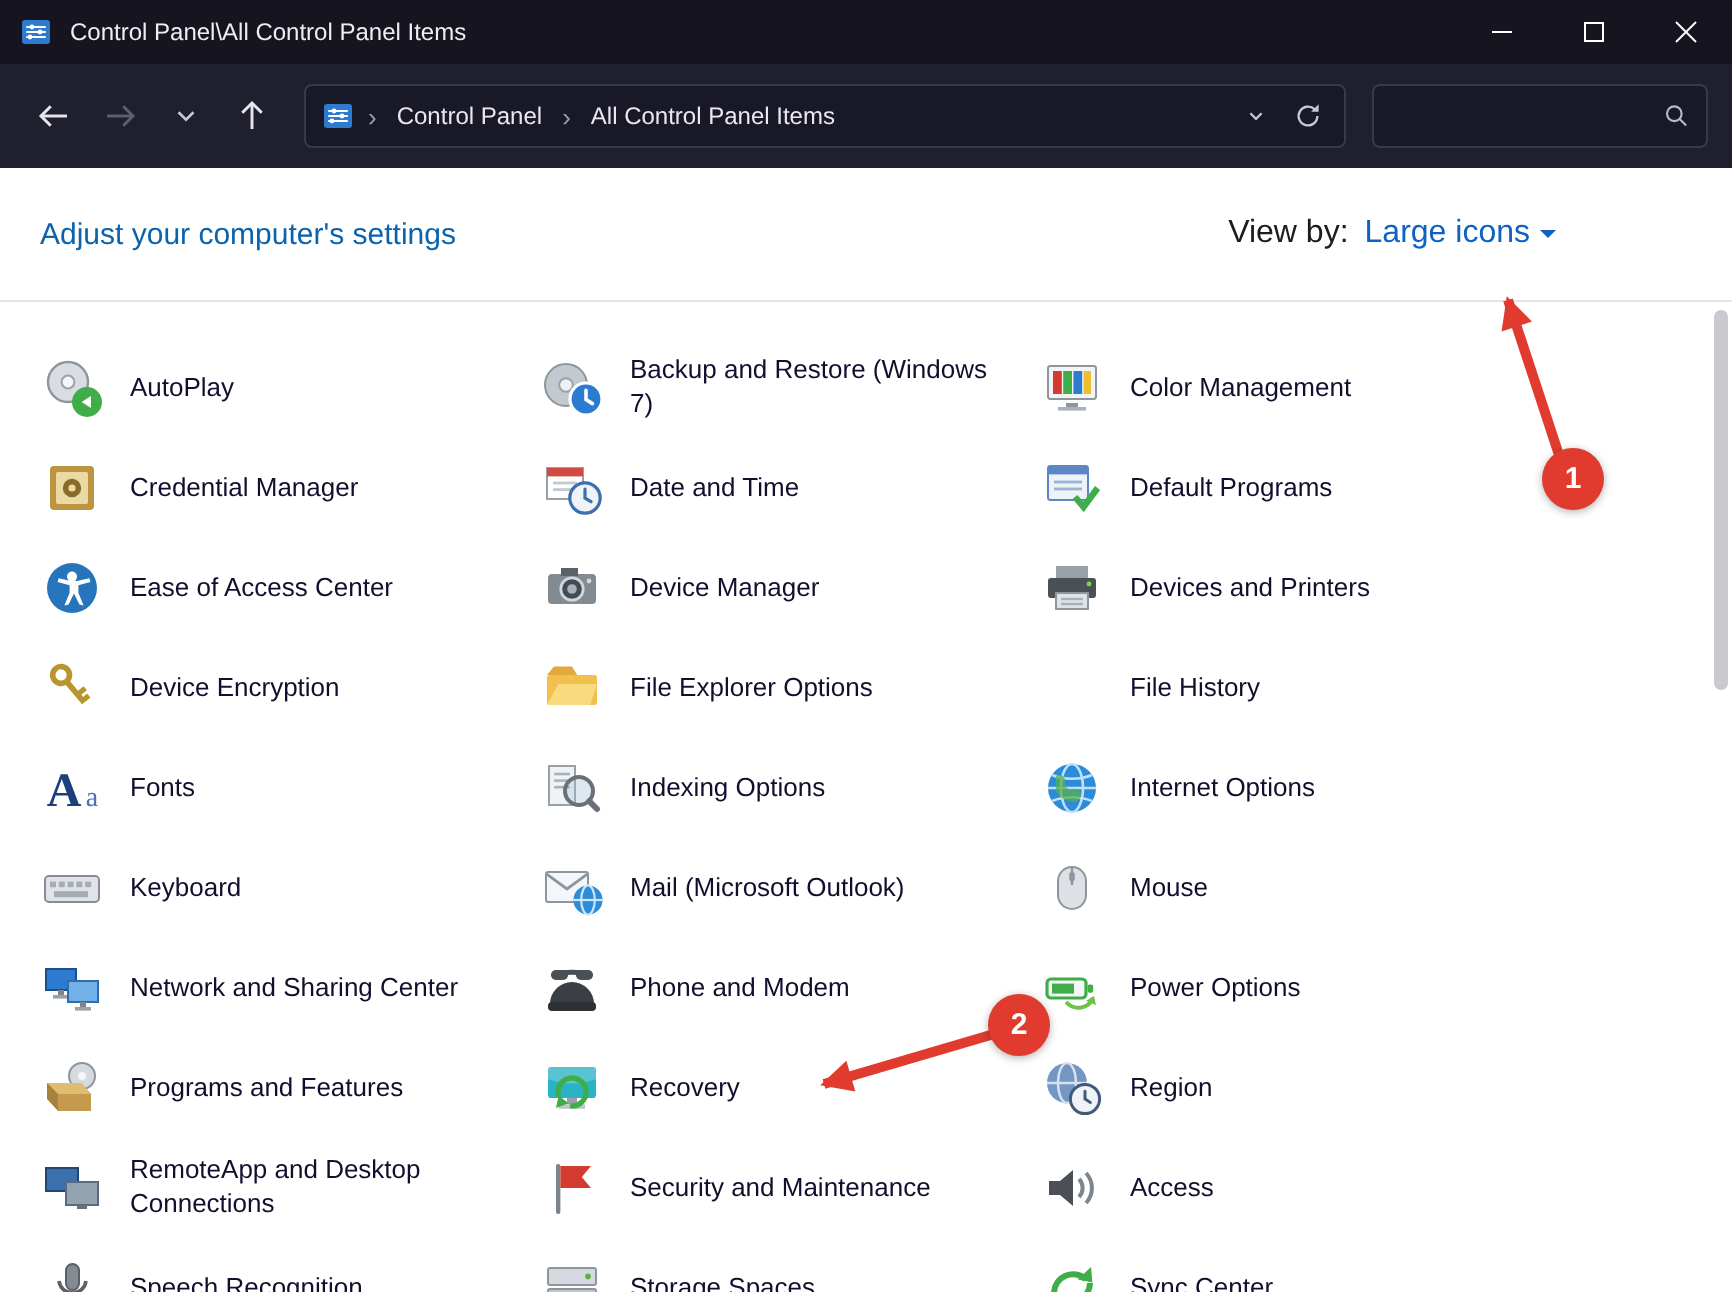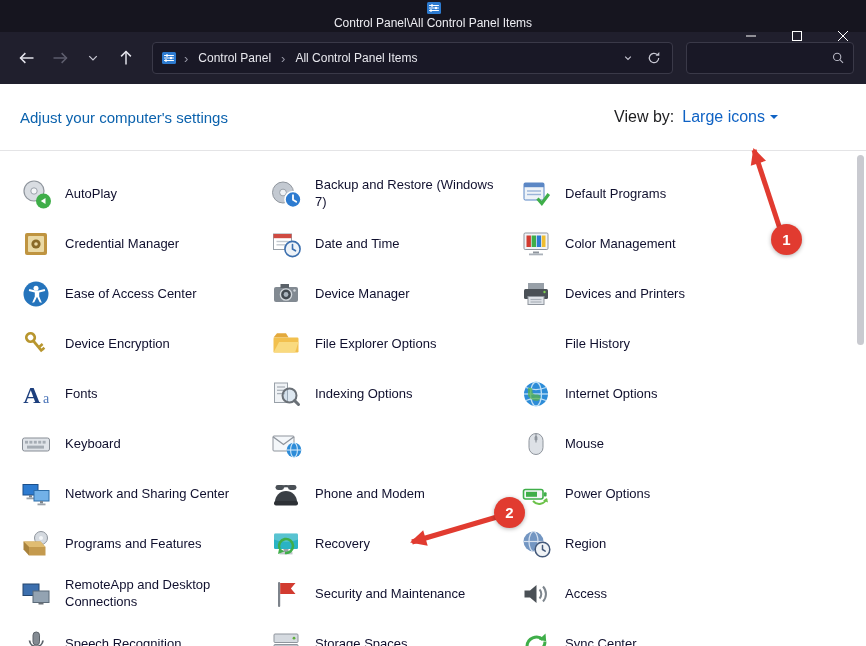--- a/index.html
+++ b/index.html
@@ -2,21 +2,21 @@
 <html><head>
 <meta charset="utf-8">
 <style>
   * { box-sizing: border-box; margin: 0; padding: 0; }
   html,body { width: 866px; height: 646px; }
   body { font-family: "Liberation Sans", "DejaVu Sans", sans-serif; background:#fff; overflow:hidden; }
 
   .window { position:relative; width:866px; height:646px; background:#fff; overflow:hidden; }
 
   
-  .titlebar { height:32px; background:#16151f; display:flex; align-items:center; color:#ededf2; font-size:12px;flex-direction:column; }
+  .titlebar { height:32px; background:#16151f; display:flex; align-items:center; color:#ededf2; font-size:12px; }
   .titlebar-icon { margin:0 9px 0 10px; display:flex; }
   .titlebar-title { white-space:nowrap; }
   .window-controls { margin-left:auto; display:flex; height:100%; }
   .wc { width:46px; height:100%; background:transparent; border:none; display:flex; align-items:center; justify-content:center; cursor:pointer; }
 
   
   .navbar { height:52px; background:#201f2d; display:flex; align-items:center; padding:0 12px; gap:3px; }
   .navbtn { width:30px; height:30px; background:transparent; border:none; border-radius:4px; display:flex; align-items:center; justify-content:center; cursor:pointer; }
   .addressbar { flex:1; height:32px; background:#191826; border:1px solid #3a3948; border-radius:4px; display:flex; align-items:center; padding:0 8px; gap:7px; margin:0 10px 0 8px; color:#e8e8ee; font-size:12px; }
   .crumb { cursor:pointer; white-space:nowrap; padding:2px 3px; }
@@ -352,20 +352,21 @@
             <svg width="32" height="32" viewBox="0 0 32 32">
               <rect x="3" y="8" width="21" height="15" rx="1" fill="#f4f7fa" stroke="#8f959d"></rect>
               <path d="M3 8.8l10.5 7.7L24 8.8" fill="none" stroke="#8f959d" stroke-width="1.4"></path>
               <circle cx="24" cy="22" r="7.3" fill="#2d8cd8"></circle>
               <g stroke="#cfe6f8" stroke-width="1.1" fill="none">
                 <ellipse cx="24" cy="22" rx="3.4" ry="7.3"></ellipse>
                 <line x1="16.7" y1="22" x2="31.3" y2="22"></line>
               </g>
             </svg>
           </span>
+    <span class="cp-label">Mail (Microsoft Outlook)</span>
   </div>
         <div class="cp-item">
     <span class="cp-icon">
             <svg width="32" height="32" viewBox="0 0 32 32">
               <path d="M5 24a11 11 0 0 1 22 0z" fill="#3a3f45"></path>
               <rect x="4" y="23" width="24" height="4.5" rx="2" fill="#2d3136"></rect>
               <rect x="5.5" y="7" width="8.5" height="5" rx="2.4" fill="#4a5056"></rect>
               <rect x="18" y="7" width="8.5" height="5" rx="2.4" fill="#4a5056"></rect>
               <path d="M8 10c2.5-2.5 13.5-2.5 16 0" fill="none" stroke="#4a5056" stroke-width="2.4"></path>
             </svg>
@@ -397,48 +398,48 @@
         <div class="cp-item">
     <span class="cp-icon">
             <svg width="32" height="32" viewBox="0 0 32 32">
               <rect x="4" y="6" width="24" height="8.5" rx="1" fill="#d5dae0" stroke="#8f959d"></rect>
               <rect x="4" y="16.5" width="24" height="8.5" rx="1" fill="#c0c6cd" stroke="#8f959d"></rect>
               <circle cx="24" cy="10.2" r="1.4" fill="#5fae3c"></circle>
               <circle cx="24" cy="20.7" r="1.4" fill="#5fae3c"></circle>
             </svg>
           </span>
     <span class="cp-label">Storage Spaces</span>
-  </div>
-        <div class="cp-item">
-    <span class="cp-icon">
-            <svg width="32" height="32" viewBox="0 0 32 32">
-              <rect x="4" y="5" width="20" height="17" rx="1.2" fill="#eef3f8" stroke="#5b87c5"></rect>
-              <rect x="4" y="5" width="20" height="4.2" fill="#5b87c5"></rect>
-              <g stroke="#9ab4d8" stroke-width="1.4">
-                <line x1="7" y1="13" x2="21" y2="13"></line>
-                <line x1="7" y1="16.5" x2="21" y2="16.5"></line>
-              </g>
-              <path d="M17.5 20.5l4.3 5 7-9.5" stroke="#3fae49" stroke-width="3.2" fill="none"></path>
-            </svg>
-          </span>
-    <span class="cp-label">Default Programs</span>
   </div>
         <div class="cp-item">
     <span class="cp-icon">
             <svg width="32" height="32" viewBox="0 0 32 32">
               <rect x="4" y="5" width="24" height="16.5" rx="1.2" fill="#f2f4f7" stroke="#8f959d"></rect>
               <rect x="6.5" y="7.5" width="4.4" height="11.5" fill="#d23b30"></rect>
               <rect x="11.6" y="7.5" width="4.4" height="11.5" fill="#3fae49"></rect>
               <rect x="16.7" y="7.5" width="4.4" height="11.5" fill="#2d7bd0"></rect>
               <rect x="21.8" y="7.5" width="3.7" height="11.5" fill="#eebd31"></rect>
               <rect x="13" y="23.5" width="6" height="2" fill="#8f959d"></rect>
               <rect x="9" y="25.5" width="14" height="1.8" fill="#aab1b9"></rect>
             </svg>
           </span>
     <span class="cp-label">Color Management</span>
+  </div>
+        <div class="cp-item">
+    <span class="cp-icon">
+            <svg width="32" height="32" viewBox="0 0 32 32">
+              <rect x="4" y="5" width="20" height="17" rx="1.2" fill="#eef3f8" stroke="#5b87c5"></rect>
+              <rect x="4" y="5" width="20" height="4.2" fill="#5b87c5"></rect>
+              <g stroke="#9ab4d8" stroke-width="1.4">
+                <line x1="7" y1="13" x2="21" y2="13"></line>
+                <line x1="7" y1="16.5" x2="21" y2="16.5"></line>
+              </g>
+              <path d="M17.5 20.5l4.3 5 7-9.5" stroke="#3fae49" stroke-width="3.2" fill="none"></path>
+            </svg>
+          </span>
+    <span class="cp-label">Default Programs</span>
   </div>
         <div class="cp-item">
     <span class="cp-icon">
             <svg width="32" height="32" viewBox="0 0 32 32">
               <rect x="8" y="5" width="16" height="7.5" fill="#98a0a8"></rect>
               <rect x="4" y="11" width="24" height="10" rx="1.5" fill="#4a5056"></rect>
               <circle cx="24.5" cy="14" r="1.2" fill="#7fd34f"></circle>
               <rect x="8" y="18.5" width="16" height="8" fill="#e0e4e9" stroke="#8f959d"></rect>
               <g stroke="#aab1b9" stroke-width="1.2">
                 <line x1="10.5" y1="21.5" x2="21.5" y2="21.5"></line>

